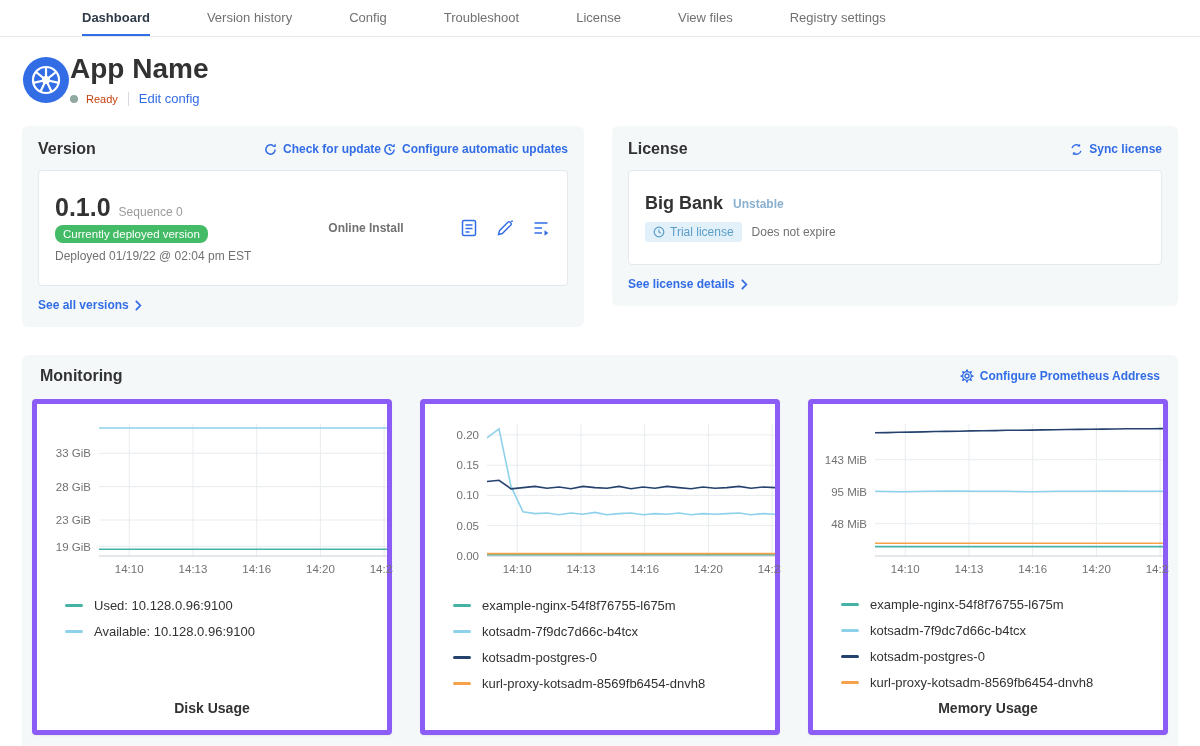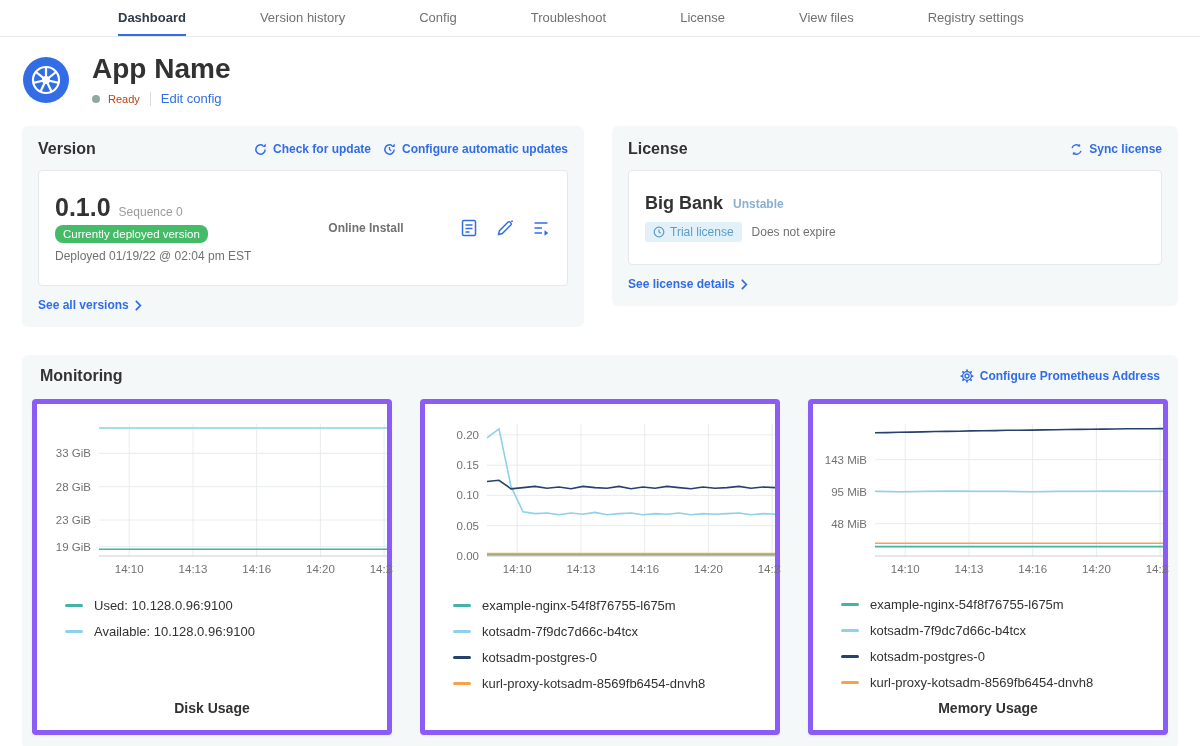--- a/index.html
+++ b/index.html
@@ -1,45 +1,45 @@
 <!DOCTYPE html>
 <html><head>
 <meta charset="utf-8">
 <style>
   *{box-sizing:border-box;margin:0;padding:0}
   html,body{width:1200px;height:746px}
   body{font-family:"Liberation Sans","DejaVu Sans",sans-serif;background:#fff;color:#323232;overflow:hidden}
   a{text-decoration:none;cursor:pointer}
 
   
-  .topnav{height:37px;border-bottom:1px solid #e4e8eb;display:flex;padding-left:118px;gap:74px;background:#fff}
+  .topnav{height:37px;border-bottom:1px solid #e4e8eb;display:flex;padding-left:82px;gap:57px;background:#fff}
   .tab{display:flex;align-items:center;font-size:13px;color:#717171;border-bottom:2px solid transparent;cursor:pointer;white-space:nowrap}
   .tab.active{color:#2f3b48;font-weight:700;border-bottom-color:#326de6}
 
   main{padding:0 22px}
 
   
-  .app-header{display:flex;gap:22px;margin-top:16px;align-items:center}
+  .app-header{display:flex;margin-top:16px;align-items:center}
   .app-logo{width:48px;height:48px;flex:0 0 48px}
   .app-title{font-size:28px;font-weight:700;color:#323232;line-height:32px}
   .status-row{display:flex;align-items:center;gap:8px;margin-top:6px}
   .status-dot{width:8px;height:8px;border-radius:50%;background:#8fa8a0;display:inline-block}
   .status-text{font-size:11px;color:#c2410c}
   .vdiv{width:1px;height:14px;background:#d5dbe0;display:inline-block;margin:0 2px}
   .link{color:#326de6;font-size:12px;font-weight:700;display:inline-flex;align-items:center;gap:6px}
   .link.sm{font-size:13px;font-weight:400}
 
   
   .cards-row{display:flex;gap:28px;margin-top:20px;align-items:flex-start}
   .card{background:#f5f8f9;border-radius:6px;padding:14px 16px}
   .version-card{width:562px;flex:0 0 562px}
   .license-card{flex:1}
   .card-head{display:flex;justify-content:space-between;align-items:center}
   .card-head h2{font-size:16px;font-weight:700;color:#323232}
-  .head-links{display:flex;gap:12px;align-items:flex-start}
+  .head-links{display:flex;gap:2px;align-items:flex-start}
   .white-box{background:#fff;border:1px solid #e3e9ec;border-radius:4px;margin-top:12px;padding:22px 16px}
 
   .version-box{display:flex;align-items:center}
   .vb-left{width:218px}
   .vrow{display:flex;align-items:baseline;gap:8px}
   .vnum{font-size:25px;font-weight:700;line-height:28px;color:#323232}
   .seq{font-size:12px;color:#9b9b9b}
   .badge-green{display:inline-block;margin-top:4px;background:#44bb66;color:#fff;font-size:11.5px;font-weight:500;padding:3px 8px;border-radius:8px}
   .deployed{margin-top:6px;font-size:12px;color:#717171}
   .vb-mid{flex:1;text-align:center;font-size:12px;font-weight:700;color:#717171}

